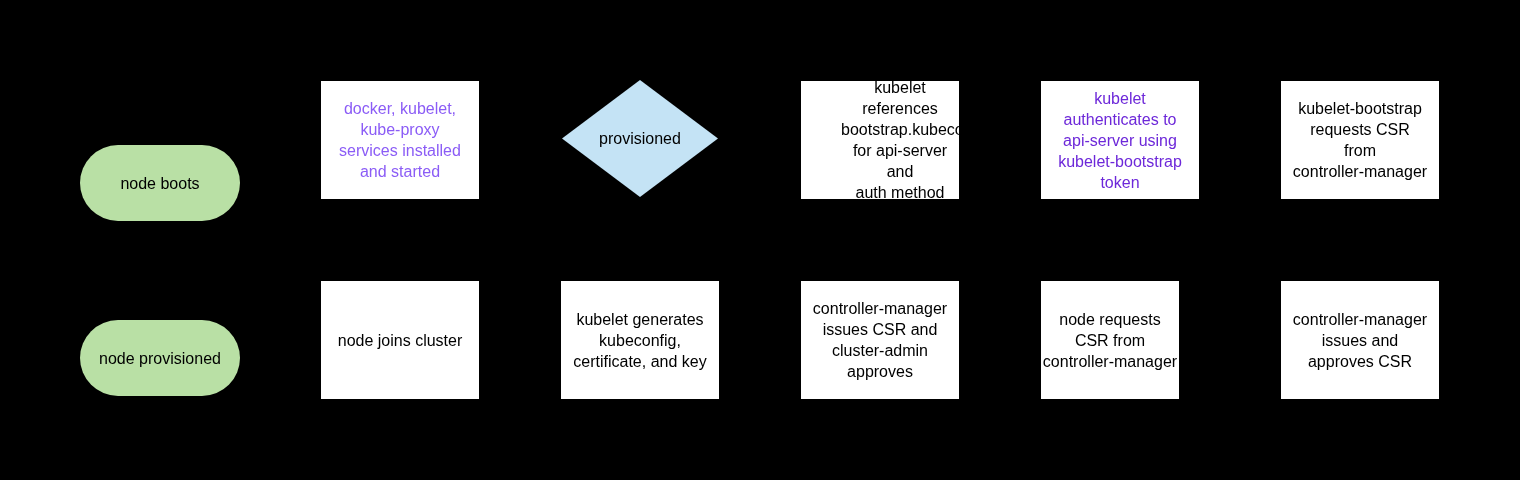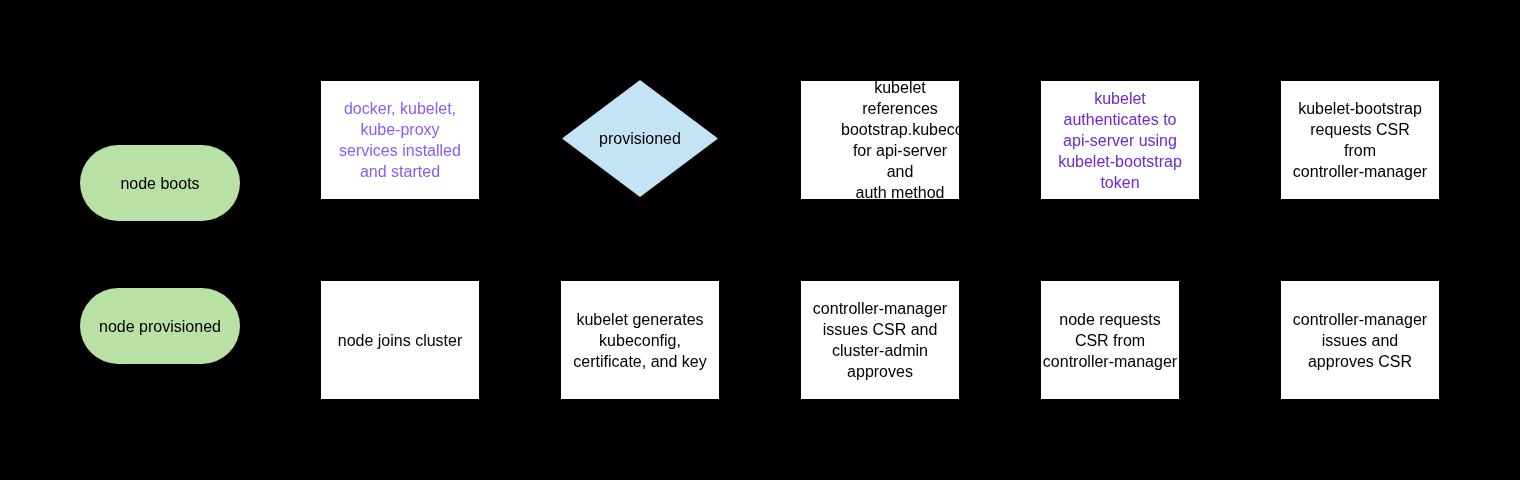--- a/index.html
+++ b/index.html
@@ -69,21 +69,21 @@
 api-server using
 kubelet-bootstrap
 token</span>
     </div>
     <div class="node process" style="left: 1281px; top: 81px; width: 158px; height: 118px; background: rgb(255, 255, 255);">
       <span class="label" style="color: rgb(0, 0, 0);">kubelet-bootstrap
 requests CSR
 from
 controller-manager</span>
     </div>
-    <div class="node terminator" style="left: 80px; top: 288px; width: 160px; height: 76px; background: rgb(185, 224, 165);">
+    <div class="node terminator" style="left: 80px; top: 320px; width: 160px; height: 76px; background: rgb(185, 224, 165);">
       <span class="label" style="color: rgb(0, 0, 0);">node provisioned</span>
     </div>
     <div class="node process" style="left: 321px; top: 281px; width: 158px; height: 118px; background: rgb(255, 255, 255);">
       <span class="label" style="color: rgb(0, 0, 0);">node joins cluster</span>
     </div>
     <div class="node process" style="left: 561px; top: 281px; width: 158px; height: 118px; background: rgb(255, 255, 255);">
       <span class="label" style="color: rgb(0, 0, 0);">kubelet generates
 kubeconfig,
 certificate, and key</span>
     </div>

